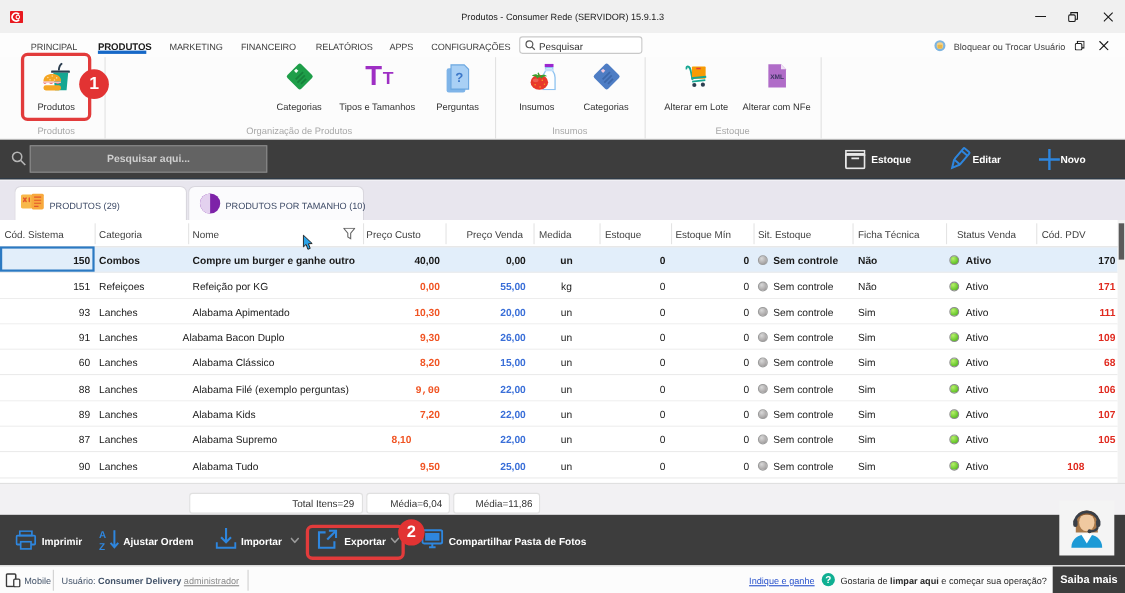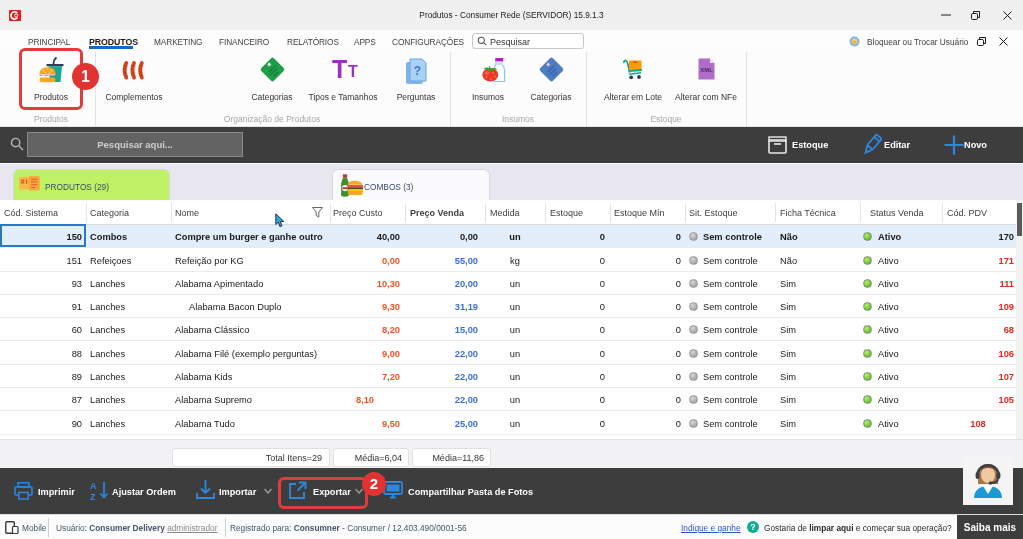--- a/index.html
+++ b/index.html
@@ -119,35 +119,20 @@
         <circle cx="12.5" cy="13.8" r="0.7" fill="#ffd9a0"></circle>
         <circle cx="6.5" cy="15.5" r="0.7" fill="#ffd9a0"></circle>
         <circle cx="10.5" cy="15.8" r="0.7" fill="#ffd9a0"></circle>
       <path d="M0.5 17.3 L16.5 17.3 L16.5 18 C15 18 15 19.3 13.5 19.3 C12 19.3 12 18 10.5 18 C9 18 9 19.3 7.5 19.3 C6 19.3 6 18 4.5 18 C3 18 3 19.3 1.5 19.3 L0.5 18.5 Z" fill="#ec6e76"></path>
       <path d="M0.5 17.3 L16.5 17.3 L16.2 18.2 L0.8 18.2 Z" fill="#f8d8da"></path>
       <rect x="0.5" y="20.5" width="16" height="4.7" rx="2.2" fill="#f5a623"></rect>
     </svg>
     <div class="rlabel">Produtos</div>
   </div>
 
-  <div class="rbtn" style="left:94px;">
-    <svg width="28" height="23" viewBox="0 0 36 30" style="margin-top:6px;" preserveAspectRatio="none">
-      <g stroke="#d4461f" stroke-width="5" stroke-linecap="round" fill="none">
-        <path d="M8 4 C5.5 9 5.5 17 8 23"></path>
-        <path d="M18 4 C15.5 9 15.5 17 18 23"></path>
-        <path d="M28 4 C25.5 9 25.5 17 28 23"></path>
-      </g>
-      <g stroke="#b53514" stroke-width="1" opacity="0.75">
-        <path d="M5.2 7 l4.6 2.2 M4.6 11 l4.6 2.2 M4.6 15 l4.6 2.2 M5.4 19 l4.6 2.2"></path>
-        <path d="M15.2 7 l4.6 2.2 M14.6 11 l4.6 2.2 M14.6 15 l4.6 2.2 M15.4 19 l4.6 2.2"></path>
-        <path d="M25.2 7 l4.6 2.2 M24.6 11 l4.6 2.2 M24.6 15 l4.6 2.2 M25.4 19 l4.6 2.2"></path>
-      </g>
-    </svg>
-    <div class="rlabel">Complementos</div>
-  </div>
 
 
   <div class="rbtn" style="left:232px;">
     <svg width="27" height="27" viewBox="0 0 27 27" style="margin-top:2px;">
       <g transform="rotate(45 13.5 13.5)">
         <rect x="4.6" y="4.6" width="17.8" height="17.8" rx="2" fill="#1e9e49"></rect>
         <rect x="6.2" y="10.8" width="2.8" height="2.8" fill="#f2faf4"></rect>
         <path d="M12.8 8.5 l0 9.5 M16 9.5 l0 9.5 M19.2 11 l0 6.5" stroke="#17813b" stroke-width="1.6"></path>
       </g>
     </svg>
@@ -241,51 +226,44 @@
         <line x1="8.5" y1="4.5" x2="15.5" y2="4.5" stroke="#2e86de" stroke-width="1.8"></line>
       </g>
     </svg>
   <div class="bottext" style="left:884px;top:13px;">Editar</div>
   <svg style="position:absolute;left:944px;top:8px;" width="20" height="20" viewBox="0 0 20 20">
       <path d="M10 0.5 L10 19.5 M0.5 10 L19.5 10" stroke="#2e86de" stroke-width="2.2"></path>
     </svg>
   <div class="bottext" style="left:964px;top:13px;">Novo</div>
 </div>
 <div class="abs" id="tabstrip">
-  <div class="tab" style="left:13px;width:157px;background:#bef264;text-decoration:underline;">
+  <div class="tab" style="left:13px;width:157px;background:#ffffff;text-decoration:underline;">
     <svg style="position:absolute;left:5px;top:6px;" width="24" height="16" viewBox="0 0 30 20">
       <rect x="0" y="1" width="13" height="16" rx="2" fill="#f8b84a"></rect>
       <path d="M3 5 L6 9 M6 5 L3 9" stroke="#e2572b" stroke-width="1.6" stroke-linecap="round"></path>
       <path d="M9.5 5 L9.5 9" stroke="#e2572b" stroke-width="1.6" stroke-linecap="round"></path>
       <rect x="12" y="0" width="14" height="18" rx="2" fill="#f8a93d"></rect>
       <path d="M15 4 h8 M15 7.5 h8 M15 11 h8 M15 14.5 h5" stroke="#e2572b" stroke-width="1.3"></path>
     </svg>
     <div class="tabtext" style="left:31px;">PRODUTOS (29)</div>
   </div>
-  <div class="tab" style="left:332px;width:158px;background:#fbfbfd;">
-    <svg style="position:absolute;left:6px;top:4px;" width="24" height="23" viewBox="0 0 28 26">
-      <rect x="4.5" y="0" width="5" height="4" fill="#c0392b"></rect>
-      <path d="M4 6 C4 4.5 5 4 7 4 C9 4 10 4.5 10 6 L11.5 10 L11.5 24 C11.5 25.2 10.5 26 7 26 C3.5 26 2.5 25.2 2.5 24 L2.5 10 Z" fill="#3f8f2e"></path>
-      <circle cx="7" cy="16" r="3.6" fill="#f2f2f2"></circle>
-        <rect x="4" y="15" width="6" height="2.2" fill="#c0392b"></rect>
-      <path d="M11 9 C11 6 16 4.5 19.5 4.5 C23 4.5 28 6 28 9 Z" fill="#f5a623" transform="translate(-1 3)"></path>
-      <rect x="10" y="12.5" width="18" height="2.6" fill="#e74c3c"></rect>
-      <rect x="10" y="15.1" width="18" height="2.4" fill="#5d4016"></rect>
-      <rect x="10" y="17.5" width="18" height="2" fill="#f1c40f"></rect>
-      <path d="M10 19.5 L28 19.5 L27 24 L11 24 Z" fill="#f5a623"></path>
-    </svg>
-    <div class="tabtext" style="left:31px;">COMBOS (3)</div>
+  <div class="tab" style="left:171px;width:160px;background:#fbfbfd;">
+    <svg style="position:absolute;left:9px;top:5px;" width="20" height="20" viewBox="0 0 20 20">
+      <circle cx="10" cy="10" r="9.2" fill="#7d22a8"></circle>
+      <path d="M10 0.8 A9.2 9.2 0 0 0 10 19.2 Z" fill="#e3d1ef"></path>
+    </svg>
+    <div class="tabtext" style="left:33px;">PRODUTOS POR TAMANHO (10)</div>
   </div>
 </div>
 <div class="abs" id="thead">
   <div class="th" style="left:4px;">Cód. Sistema</div>
   <div class="th" style="left:90px;">Categoria</div>
   <div class="th" style="left:175px;">Nome</div>
   <div class="th" style="left:333px;">Preço Custo</div>
-  <div class="th" style="left:410px;font-weight:bold;">Preço Venda</div>
+  <div class="th" style="left:424px;">Preço Venda</div>
   <div class="th" style="left:490px;">Medida</div>
   <div class="th" style="left:550px;">Estoque</div>
   <div class="th" style="left:614px;">Estoque Mín</div>
   <div class="th" style="left:689px;">Sit. Estoque</div>
   <div class="th" style="left:780px;">Ficha Técnica</div>
   <div class="th" style="left:870px;">Status Venda</div>
   <div class="th" style="left:947px;">Cód. PDV</div>
   <div class="colsep" style="left:86px;"></div>
   <div class="colsep" style="left:171px;"></div>
   <div class="colsep" style="left:330px;"></div>
@@ -349,23 +327,23 @@
   <div class="dot ydot" style="left:689px;"></div>
   <div class="cell" style="left:703px;">Sem controle</div>
   <div class="cell" style="left:780px;">Sim</div>
   <div class="dot gdot" style="left:863px;"></div>
   <div class="cell" style="left:878px;">Ativo</div>
   <div class="cell r pdv" style="left:942px;width:72px;">111</div>
 </div>
 <div class="row" style="top:295.1px;">
   <div class="cell r" style="left:0;width:82px;">91</div>
   <div class="cell" style="left:90px;">Lanches</div>
-  <div class="cell" style="left:189px;">Alabama Bacon Duplo</div>
+  <div class="cell" style="left:166px;">Alabama Bacon Duplo</div>
   <div class="cell r custo" style="left:330px;width:70px;">9,30</div>
-  <div class="cell r venda" style="left:405px;width:73px;">31,19</div>
+  <div class="cell r venda" style="left:405px;width:73px;">26,00</div>
   <div class="cell" style="left:485px;width:60px;text-align:center;">un</div>
   <div class="cell r" style="left:545px;width:60px;">0</div>
   <div class="cell r" style="left:610px;width:71px;">0</div>
   <div class="dot ydot" style="left:689px;"></div>
   <div class="cell" style="left:703px;">Sem controle</div>
   <div class="cell" style="left:780px;">Sim</div>
   <div class="dot gdot" style="left:863px;"></div>
   <div class="cell" style="left:878px;">Ativo</div>
   <div class="cell r pdv" style="left:942px;width:72px;">109</div>
 </div>
@@ -382,21 +360,21 @@
   <div class="cell" style="left:703px;">Sem controle</div>
   <div class="cell" style="left:780px;">Sim</div>
   <div class="dot gdot" style="left:863px;"></div>
   <div class="cell" style="left:878px;">Ativo</div>
   <div class="cell r pdv" style="left:942px;width:72px;">68</div>
 </div>
 <div class="row" style="top:341.7px;">
   <div class="cell r" style="left:0;width:82px;">88</div>
   <div class="cell" style="left:90px;">Lanches</div>
   <div class="cell" style="left:175px;">Alabama Filé (exemplo perguntas)</div>
-  <div class="cell r custo" style="left:330px;width:70px;">9,00</div>
+  <div class="cell r custo" style="left:330px;width:70px;font-family:Liberation Mono, monospace;">9,00</div>
   <div class="cell r venda" style="left:405px;width:73px;">22,00</div>
   <div class="cell" style="left:485px;width:60px;text-align:center;">un</div>
   <div class="cell r" style="left:545px;width:60px;">0</div>
   <div class="cell r" style="left:610px;width:71px;">0</div>
   <div class="dot ydot" style="left:689px;"></div>
   <div class="cell" style="left:703px;">Sem controle</div>
   <div class="cell" style="left:780px;">Sim</div>
   <div class="dot gdot" style="left:863px;"></div>
   <div class="cell" style="left:878px;">Ativo</div>
   <div class="cell r pdv" style="left:942px;width:72px;">106</div>
@@ -514,18 +492,17 @@
 </div>
 <div class="abs" id="statusbar">
   <svg style="position:absolute;left:5px;top:6px;" width="14" height="13" viewBox="0 0 14 13">
       <rect x="0.8" y="0.8" width="8.5" height="11.4" rx="1" fill="none" stroke="#3a3a3a" stroke-width="1.4"></rect>
       <rect x="7.5" y="5.5" width="5.5" height="7" rx="1" fill="#fcfcfc" stroke="#3a3a3a" stroke-width="1.2"></rect>
     </svg>
   <div class="st" style="left:22px;">Mobile</div>
   <div style="position:absolute;left:48px;top:3px;width:1px;height:19px;background:#d0d0d0;"></div>
   <div class="st" style="left:56px;">Usuário: <b>Consumer Delivery</b> <span style="text-decoration:underline;color:#8a8a8a;">administrador</span></div>
   <div style="position:absolute;left:225px;top:3px;width:1px;height:19px;background:#d0d0d0;"></div>
-  <div class="st" style="left:230px;">Registrado para: <b>Consumner</b> - Consumer / 12.403.490/0001-56</div>
   <div class="st" style="left:681px;color:#2a53cc;text-decoration:underline;">Indique e ganhe</div>
   <div style="position:absolute;left:747px;top:6px;width:12px;height:12px;border-radius:50%;background:#0faf92;color:#fff;font-size:9px;font-weight:bold;text-align:center;line-height:12px;">?</div>
   <div class="st" style="left:764px;color:#2a2a2a;">Gostaria de <b>limpar aqui</b> e começar sua operação?</div>
   <div style="position:absolute;left:957px;top:0px;width:66px;height:25px;background:#3d3d3d;color:#fff;font-size:10px;font-weight:bold;text-align:center;line-height:25px;">Saiba mais</div>
 </div>
 
 </body></html>

